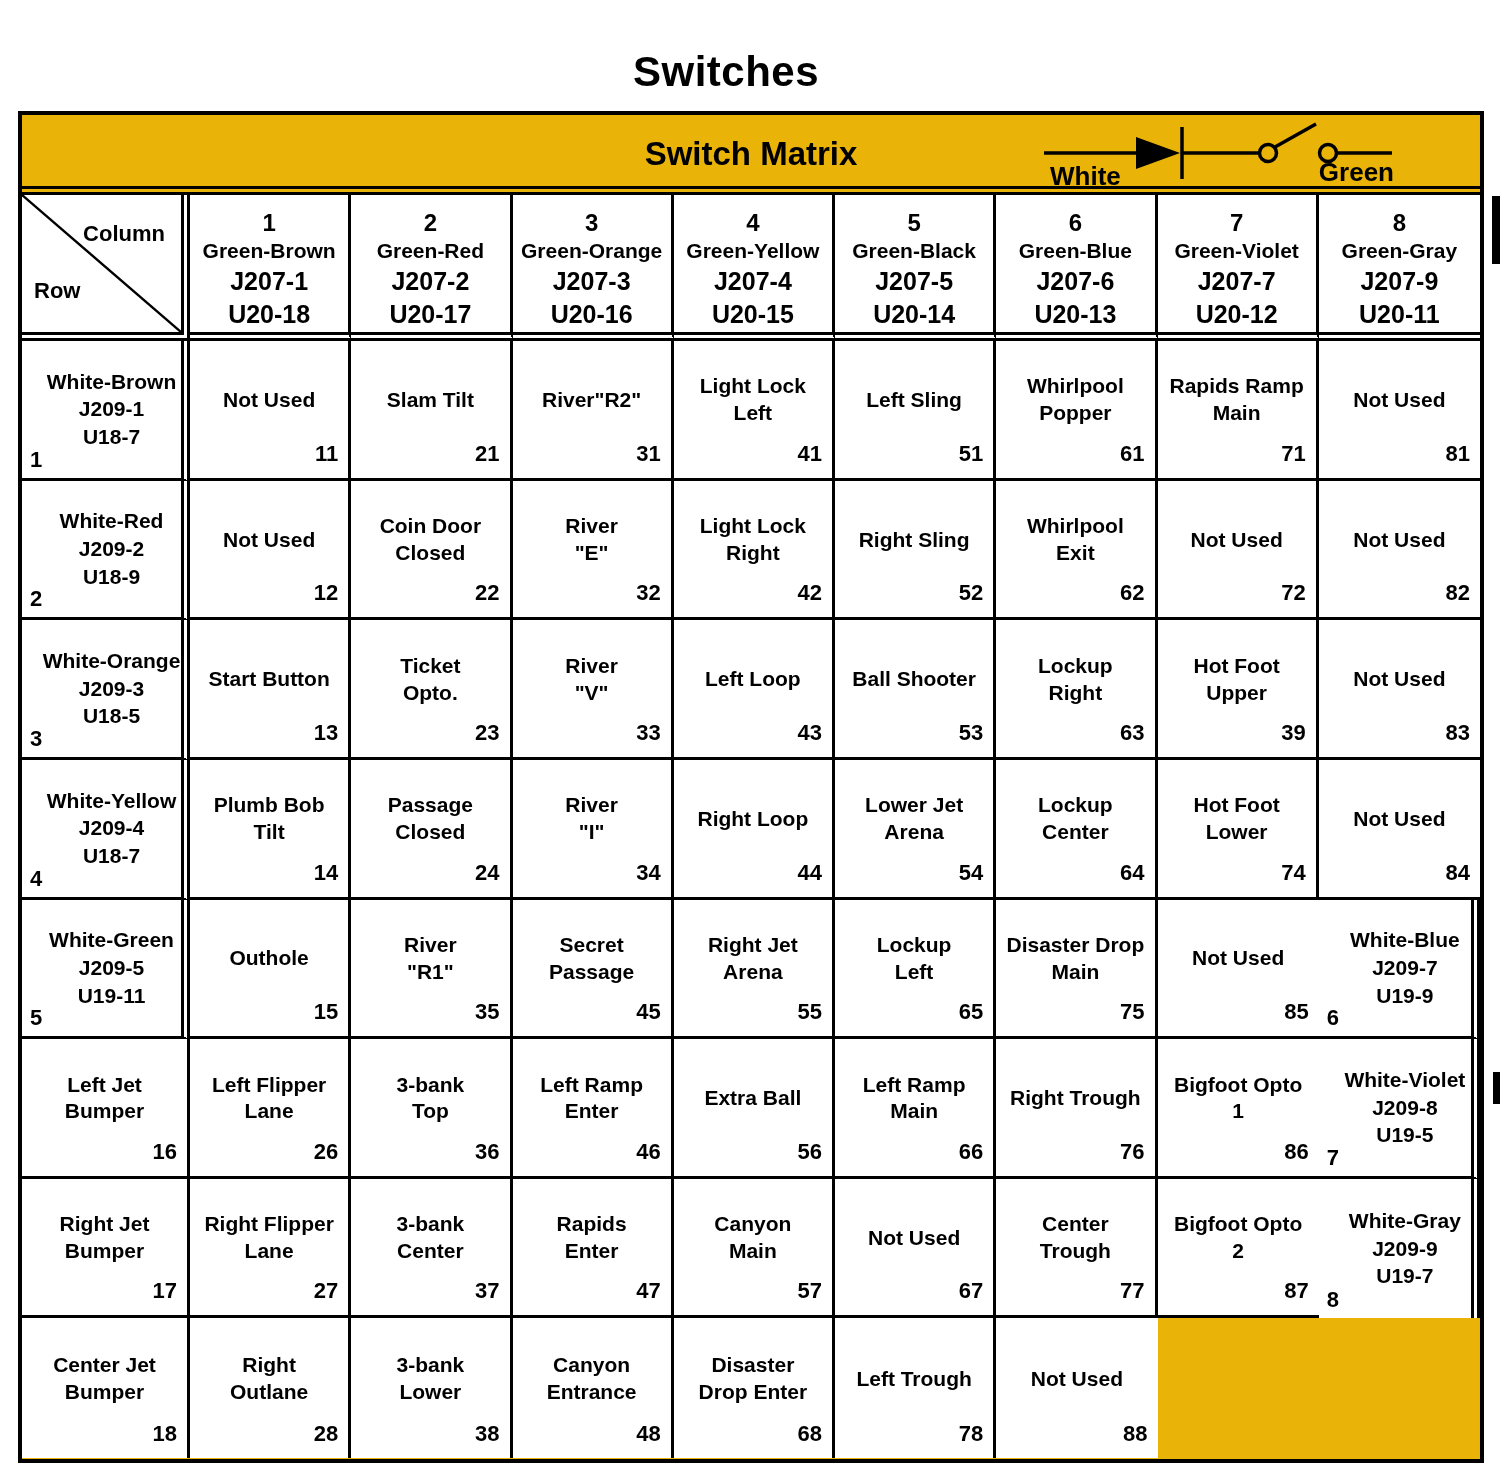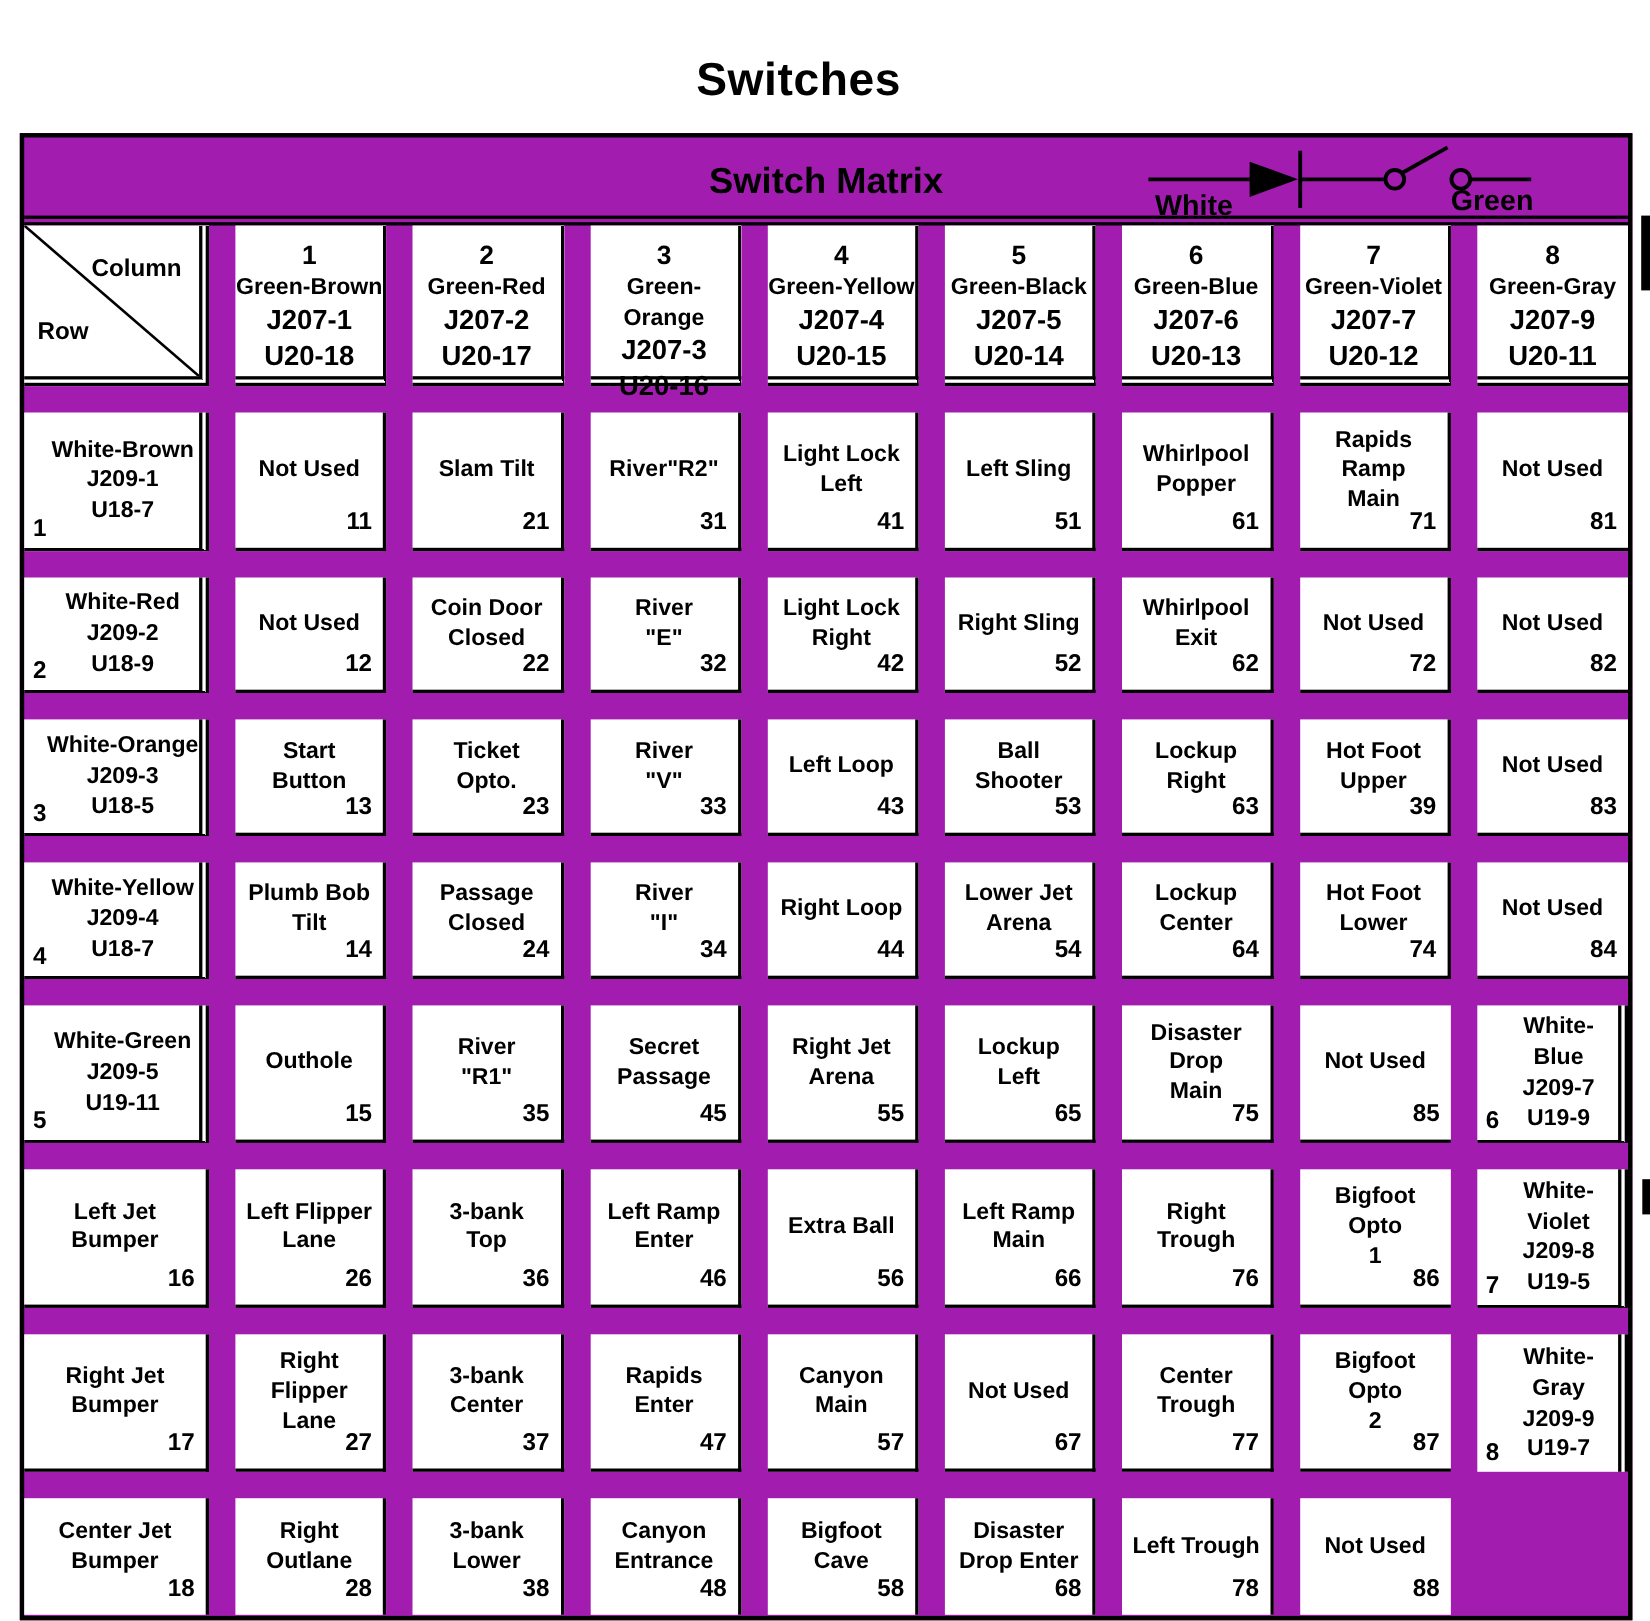--- a/index.html
+++ b/index.html
@@ -9,43 +9,42 @@
     background:#ffffff; color:#000;
     font-family:"Liberation Sans", sans-serif;
     font-weight:700;
     -webkit-font-smoothing:antialiased;
   }
   .page-title {
     position:absolute; top:48px; left:0; width:1452px;
     text-align:center; font-size:42px; letter-spacing:0.5px;
   }
   .matrix-table {
-    position:absolute; left:18px; top:121px;
+    position:absolute; left:18px; top:111px;
     width:1466px; height:1352px;
     border:4px solid #000;
-    background:#a21caf;
+    background:#eab308;
   }
   
   .band { position:relative; height:80px; border-bottom:9px double #000; }
   .band-title {
     position:absolute; top:20px; left:0; width:100%;
     text-align:center; font-size:33px;
   }
   .legend { position:absolute; top:2px; right:84px; width:360px; height:76px; }
   .legend svg { position:absolute; top:4px; left:0; }
   .legend-label { position:absolute; font-size:26px; }
   .legend-white { left:14px; top:44px; }
   .legend-green { right:2px; top:40px; }
   
   .grid {
     display:grid;
     grid-template-columns:168px repeat(8, 1fr);
     grid-template-rows:146px repeat(8, 1fr);
     height:1263px;
-    gap:24px;
   }
   .cell { position:relative; border-right:3px solid #000; border-bottom:3px solid #000; background:#fff; }
   .cell.last-col { border-right:none; }
   .cell.last-row { border-bottom:none; }
   .corner, .rowhead { border-right:9px double #000; }
   .corner, .colhead { border-bottom:9px double #000; }
   
   .diag { position:absolute; left:0; top:0; width:100%; height:100%; }
   .corner-col { position:absolute; top:26px; right:16px; font-size:22px; }
   .corner-row { position:absolute; bottom:28px; left:12px; font-size:22px; }
@@ -483,24 +482,20 @@
         <div class="name">3-bank
 Lower</div>
         <div class="num">38</div>
       </div>
       <div class="cell data last-row">
         <div class="name">Canyon
 Entrance</div>
         <div class="num">48</div>
       </div>
       <div class="cell data last-row">
-        <div class="name">Bigfoot Cave</div>
-        <div class="num">58</div>
-      </div>
-      <div class="cell data last-row">
         <div class="name">Disaster
 Drop Enter</div>
         <div class="num">68</div>
       </div>
       <div class="cell data last-row">
         <div class="name">Left Trough</div>
         <div class="num">78</div>
       </div>
       <div class="cell data last-col last-row">
         <div class="name">Not Used</div>

